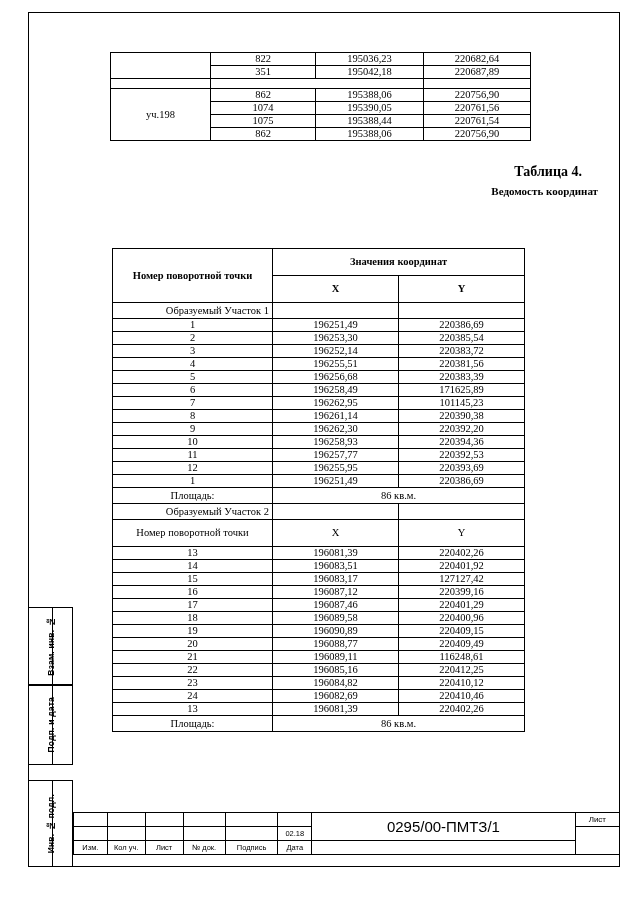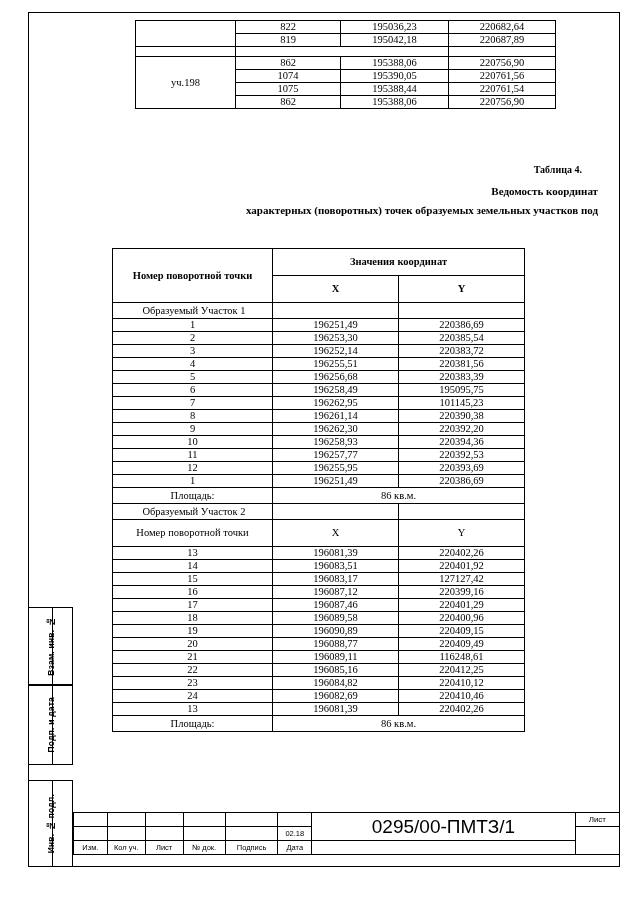--- a/index.html
+++ b/index.html
@@ -75,21 +75,21 @@
     border: 1px solid #000;
     padding: 0 3px;
     text-align: center;
     vertical-align: middle;
     font-weight: normal;
     line-height: 1.05;
   }
   .row-h { height: 13px; }
 
   
-  #table-top { left: 110px; top: 20px; width: 420px; margin-left: 25px; }
+  #table-top { left: 110px; top: 52px; width: 420px; }
   #table-top .c-label { width: 100px; }
   #table-top .c-num   { width: 105px; }
   #table-top .c-x     { width: 108px; }
   #table-top .c-y     { width: 107px; }
   #table-top tr.spacer td {
     border-left: 1px solid #000;
     border-right: 1px solid #000;
     border-top: none;
     border-bottom: none;
     height: 9px;
@@ -98,21 +98,21 @@
     border: none;
   }
 
   
   #table4-label {
     position: absolute;
     left: 430px;
     top: 164px;
     width: 160px;
     text-align: right;
-    font-size: 10px;
+    font-size: 14px;
     font-weight: bold;
     padding-right: 8px;
     box-sizing: border-box;
   }
 
   
   #heading {
     position: absolute;
     left: 78px;
     top: 182px;
@@ -132,21 +132,21 @@
   }
   #table-main .c-pt { width: 160px; }
   #table-main .c-x  { width: 126px; }
   #table-main .c-y  { width: 126px; }
   #table-main th {
     font-weight: bold;
     font-size: 10.5px;
     margin-top: 48px;
   }
   #table-main td.section-title {
-    text-align: center;
+    text-align: right;
     padding-left: 6px;
     height: 15px;
   }
   #table-main td.sub-head {
     font-weight: normal;
     height: 26px;
   }
   #table-main td.area-label {
     height: 15px;
   }
@@ -180,21 +180,21 @@
   }
   #stamp td {
     border: 1px solid #000;
     text-align: center;
     vertical-align: middle;
     padding: 0;
     height: 13px;
     line-height: 1;
   }
   #stamp td.doccode {
-    font-size: 19px;
+    font-size: 15px;
     font-family: "Liberation Sans", sans-serif;
   }
   #stamp td.list-head {
     font-size: 8px;
   }
   .w-izm { width: 32px; }
   .w-kol { width: 36px; }
   .w-list { width: 36px; }
   .w-ndoc { width: 40px; }
   .w-podp { width: 50px; }
@@ -230,21 +230,21 @@
       <col class="c-y">
   </colgroup>
   <tbody>
     <tr class="row-h">
       <td rowspan="2"></td>
       <td>822</td>
       <td>195036,23</td>
       <td>220682,64</td>
     </tr>
     <tr class="row-h">
-      <td>819</td>
+      <td>351</td>
       <td>195042,18</td>
       <td>220687,89</td>
     </tr>
     <tr class="spacer">
       <td></td>
       <td class="edge-none"></td>
       <td class="edge-none"></td>
       <td></td>
     </tr>
     <tr class="row-h">
@@ -268,21 +268,20 @@
       <td>195388,06</td>
       <td>220756,90</td>
     </tr>
   </tbody>
 </table>
 
 <div id="table4-label">Таблица 4.</div>
 
 <div id="heading">
   <div>Ведомость координат</div>
-  <div>характерных (поворотных) точек образуемых земельных участков под</div>
 </div>
 
 <table class="doc-table" id="table-main">
   <colgroup>
       <col class="c-pt">
       <col class="c-x">
       <col class="c-y">
     </colgroup>
   <tbody id="main-table-body">
       <tr>
@@ -319,21 +318,21 @@
         <td>220381,56</td>
       </tr>
       <tr class="row-h">
         <td>5</td>
         <td>196256,68</td>
         <td>220383,39</td>
       </tr>
       <tr class="row-h">
         <td>6</td>
         <td>196258,49</td>
-        <td>195095,75</td>
+        <td>171625,89</td>
       </tr>
       <tr class="row-h">
         <td>7</td>
         <td>196262,95</td>
         <td>101145,23</td>
       </tr>
       <tr class="row-h">
         <td>8</td>
         <td>196261,14</td>
         <td>220390,38</td>

